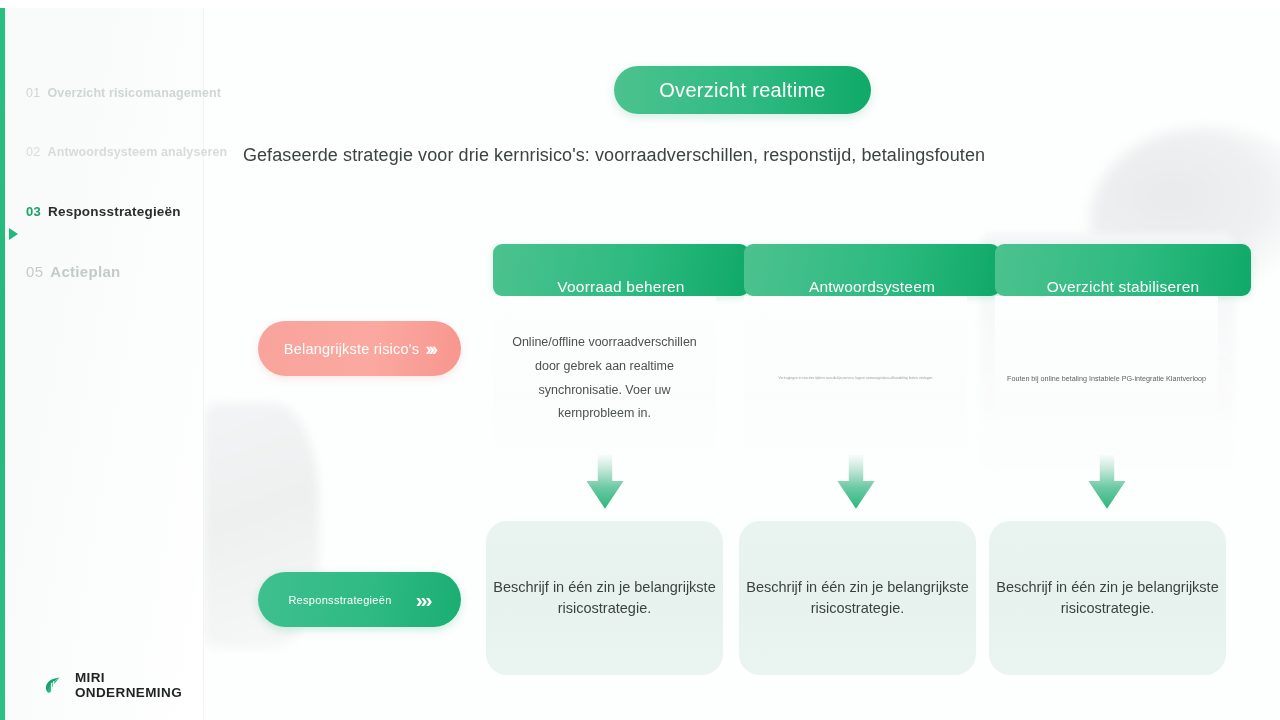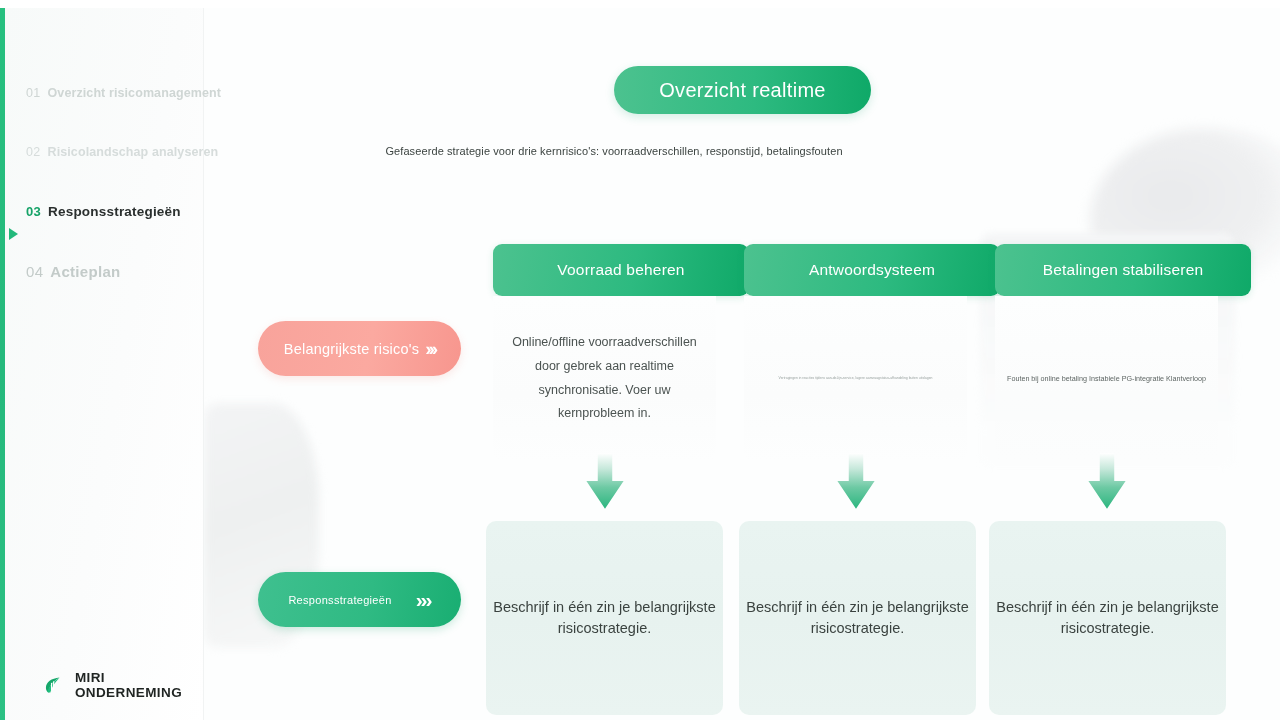--- a/index.html
+++ b/index.html
@@ -162,21 +162,21 @@
   .title-pill span {
     color: #ffffff;
     font-size: 20px;
     letter-spacing: .3px;
   }
   .subtitle {
     position: absolute;
     left: 0; top: 137px;
     width: 1024px;
     text-align: center;
-    font-size: 11px;
+    font-size: 18px;
     color: #3c4441;
     letter-spacing: .1px;
     padding-left: 204px;
   }
 
   
   .step-pill {
     position: absolute;
     width: 203px; height: 55px;
     border-radius: 28px;
@@ -220,21 +220,21 @@
   .col-3 { left: 995px; }
 
   .col-head {
     position: absolute;
     top: 236px;
     width: 256px; height: 52px;
     border-radius: 9px;
     background: linear-gradient(100deg, #4cc28f 0%, #2dba80 55%, #0fa968 100%);
     box-shadow: 0 2px 7px rgba(35,165,115,0.16);
     display: flex;
-    align-items: center;
+    align-items: flex-end;
     justify-content: center;
   }
   .col-head span {
     color: #ffffff;
     font-size: 15.5px;
     letter-spacing: .2px;
     text-align: center;
   }
 
   .card-top {
@@ -276,22 +276,22 @@
     height: 62px;
     display: flex;
     justify-content: center;
   }
   .arrow svg { width: 62px; height: 62px; display: block; }
 
   .card-bottom {
     position: absolute;
     top: 513px;
     width: 237px;
-    height: 194px;
-    border-radius: 10px;
+    height: 154px;
+    border-radius: 21px;
     background: linear-gradient(180deg, #e9f4f1 0%, #e7f2ef 50%, #eaf4f1 100%);
     display: flex;
     align-items: center;
     justify-content: center;
     padding: 2px;
   }
   .col-1 .card-bottom { left: -7px; }
   .col-2 .card-bottom { left: -5px; }
   .col-3 .card-bottom { left: -6px; }
   .card-bottom p {
@@ -315,31 +315,31 @@
   <aside class="sidebar">
     <nav class="nav">
 
       <div class="nav-item">
         <span class="nav-num">01</span>
         <span class="nav-label">Overzicht risicomanagement</span>
       </div>
 
       <div class="nav-item dim-2">
         <span class="nav-num">02</span>
-        <span class="nav-label">Risicolandschap analyseren</span>
+        <span class="nav-label">Antwoordsysteem analyseren</span>
       </div>
 
       <div class="nav-item active">
         <span class="nav-caret"></span>
         <span class="nav-num">03</span>
         <span class="nav-label">Responsstrategieën</span>
       </div>
 
       <div class="nav-item last">
-        <span class="nav-num">04</span>
+        <span class="nav-num">05</span>
         <span class="nav-label">Actieplan</span>
       </div>
 
     </nav>
 
     <div class="logo">
       <svg class="logo-mark" viewBox="0 0 24 24">
         <path d="M20 3C10 4 3.5 8.5 3.5 15.5c0 2.6 1.5 4.8 3.8 5.6C6.6 14.3 11.4 7.6 20 3z" fill="#15a76a"></path>
         <path d="M5.2 20.4C7 13.6 12 7.9 20 3.2c-6.2 6-9.6 11.3-11.2 17.8-.9.3-2.2.1-3.6-.6z" fill="#1fbd7e"></path>
         <rect x="9.6" y="9.4" width="1.5" height="8.6" fill="#ffffff"></rect>
@@ -410,21 +410,21 @@
         <path d="M23 2 h14 v27 h11 L30 56 L12 29 h11 z" fill="url(#ag2)"></path>
       </svg>
     </div>
     <div class="card-bottom">
       <p>Beschrijf in één zin je belangrijkste risicostrategie.</p>
     </div>
   </div>
 
   <div class="col col-3">
     <div class="col-head">
-      <span>Betalingen stabiliseren</span>
+      <span>Overzicht stabiliseren</span>
     </div>
     <div class="card-top small">
       <p>Fouten bij online betaling Instabiele PG-integratie Klantverloop</p>
     </div>
     <div class="arrow">
       <svg viewBox="0 0 60 60">
         <defs>
           <linearGradient id="ag3" x1="0" y1="0" x2="0" y2="1">
             <stop offset="0%" stop-color="#ffffff"></stop>
             <stop offset="28%" stop-color="#c7e8db"></stop>

